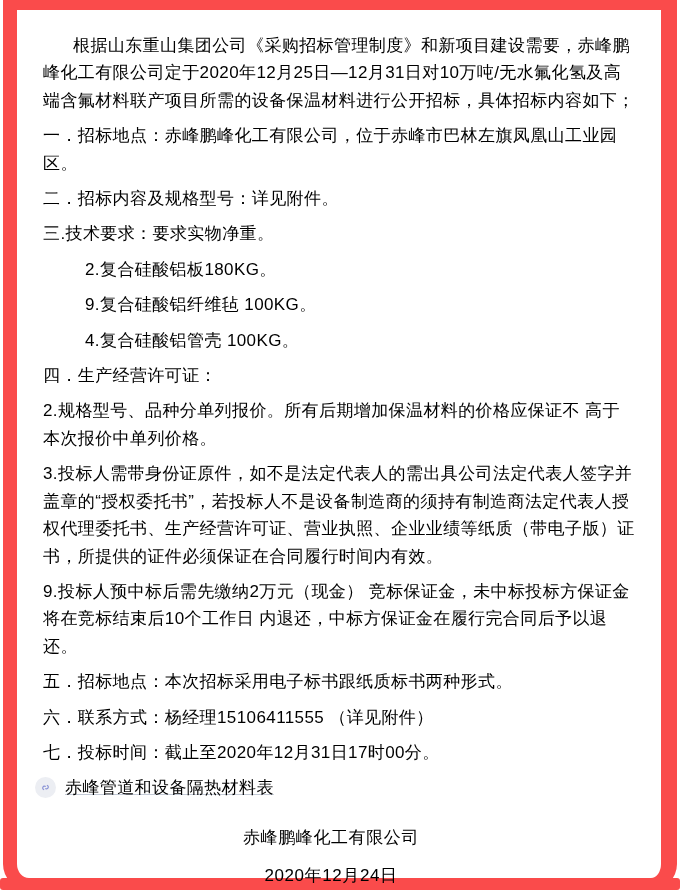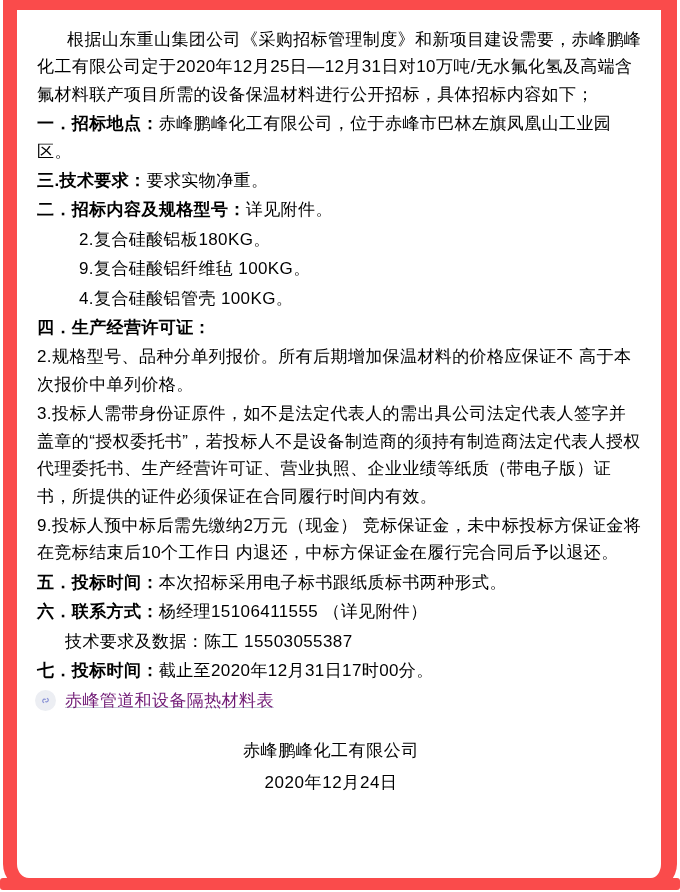--- a/index.html
+++ b/index.html
@@ -25,35 +25,35 @@
     border-left:55px solid transparent;border-right:55px solid transparent;
     border-top:17px solid #FA4B4B;
   }
   
   .content{
     position:absolute;top:10px;left:17px;right:19px;bottom:22px;
     box-sizing:border-box;background:#fff;
     border-radius:0 0 14px 14px;
     padding:14px 17px 0 18px;
   }
-  p{margin:2px;font-size:17px;line-height:27.4px;letter-spacing:0.4px;}
-  .b{font-weight:bold;}
+  p{margin:8px;font-size:17px;line-height:27.4px;letter-spacing:0.4px;}
+  .b{font-weight:normal;}
   .indent{text-indent:30px;}
   .tech-item-first{padding-left:30px;}
   .tech-item{padding-left:42px;}
   .sub-contact{padding-left:28px;}
   .attachment-row{
     display:flex;align-items:center;gap:9px;margin-top:3px;height:27px;
   }
   .link-badge{
     width:21px;height:21px;border-radius:50%;background:#ECEEF3;
     display:flex;align-items:center;justify-content:center;flex:0 0 auto;
   }
   .attachment-text{
-    font-size:17px;color:#701a75;letter-spacing:0.4px;
+    font-size:17px;color:#000000;letter-spacing:0.4px;
     text-decoration:underline;text-decoration-color:#C3CAD6;
   }
   .signature{
     text-align:center;padding-right:17px;margin-top:22px;
   }
   .signature p{line-height:30px;letter-spacing:0.6px;}
 </style>
 </head>
 <body>
 
@@ -63,44 +63,43 @@
 
 <div class="content">
 
   <p class="indent">根据山东重山集团公司《采购招标管理制度》和新项目建设需要，赤峰鹏峰化工有限公司定于2020年12月25日—12月31日对10万吨/无水氟化氢及高端含氟材料联产项目所需的设备保温材料进行公开招标，具体招标内容如下；</p>
 
   <p>
     <span class="b">一．招标地点：</span><span>赤峰鹏峰化工有限公司，位于赤峰市巴林左旗凤凰山工业园区。</span>
   </p>
 
   <p>
-    <span class="b">三.技术要求：</span><span>要求实物净重。</span>
+    <span class="b">二．招标内容及规格型号：</span><span>详见附件。</span>
   </p>
 
   <p>
-    <span class="b">二．招标内容及规格型号：</span><span>详见附件。</span>
+    <span class="b">三.技术要求：</span><span>要求实物净重。</span>
   </p>
 
   <p class="tech-item">2.复合硅酸铝板180KG。</p>
   <p class="tech-item">9.复合硅酸铝纤维毡 100KG。</p>
   <p class="tech-item">4.复合硅酸铝管壳 100KG。</p>
 
   <p class="b">四．生产经营许可证：</p>
   <p>2.规格型号、品种分单列报价。所有后期增加保温材料的价格应保证不 高于本次报价中单列价格。</p>
   <p>3.投标人需带身份证原件，如不是法定代表人的需出具公司法定代表人签字并盖章的“授权委托书”，若投标人不是设备制造商的须持有制造商法定代表人授权代理委托书、生产经营许可证、营业执照、企业业绩等纸质（带电子版）证书，所提供的证件必须保证在合同履行时间内有效。</p>
   <p>9.投标人预中标后需先缴纳2万元（现金） 竞标保证金，未中标投标方保证金将在竞标结束后10个工作日 内退还，中标方保证金在履行完合同后予以退还。</p>
 
   <p>
-    <span class="b">五．投标时间：</span><span>本次招标采用电子标书跟纸质标书两种形式。</span>
+    <span class="b">五．招标地点：</span><span>本次招标采用电子标书跟纸质标书两种形式。</span>
   </p>
 
   <p>
     <span class="b">六．联系方式：</span><span>杨经理15106411555 （详见附件）</span>
   </p>
-  <p class="sub-contact">技术要求及数据：陈工 15503055387</p>
 
   <p>
     <span class="b">七．投标时间：</span><span>截止至2020年12月31日17时00分。</span>
   </p>
 
   <div class="attachment-row">
     <span class="link-badge">
       <svg width="13" height="13" viewBox="0 0 20 20">
         <path d="M7.2 13.2 a2.6 2.6 0 1 1 2.4 -4.9 M12.8 6.8 a2.6 2.6 0 1 1 -2.4 4.9" fill="none" stroke="#8B94D6" stroke-width="1.8" stroke-linecap="round"></path>
       </svg>

